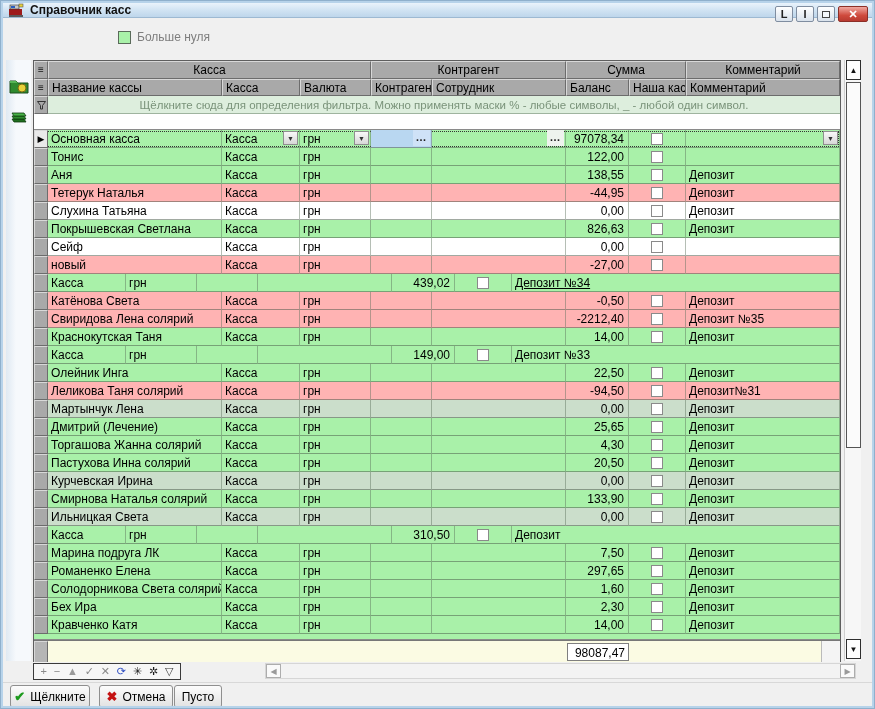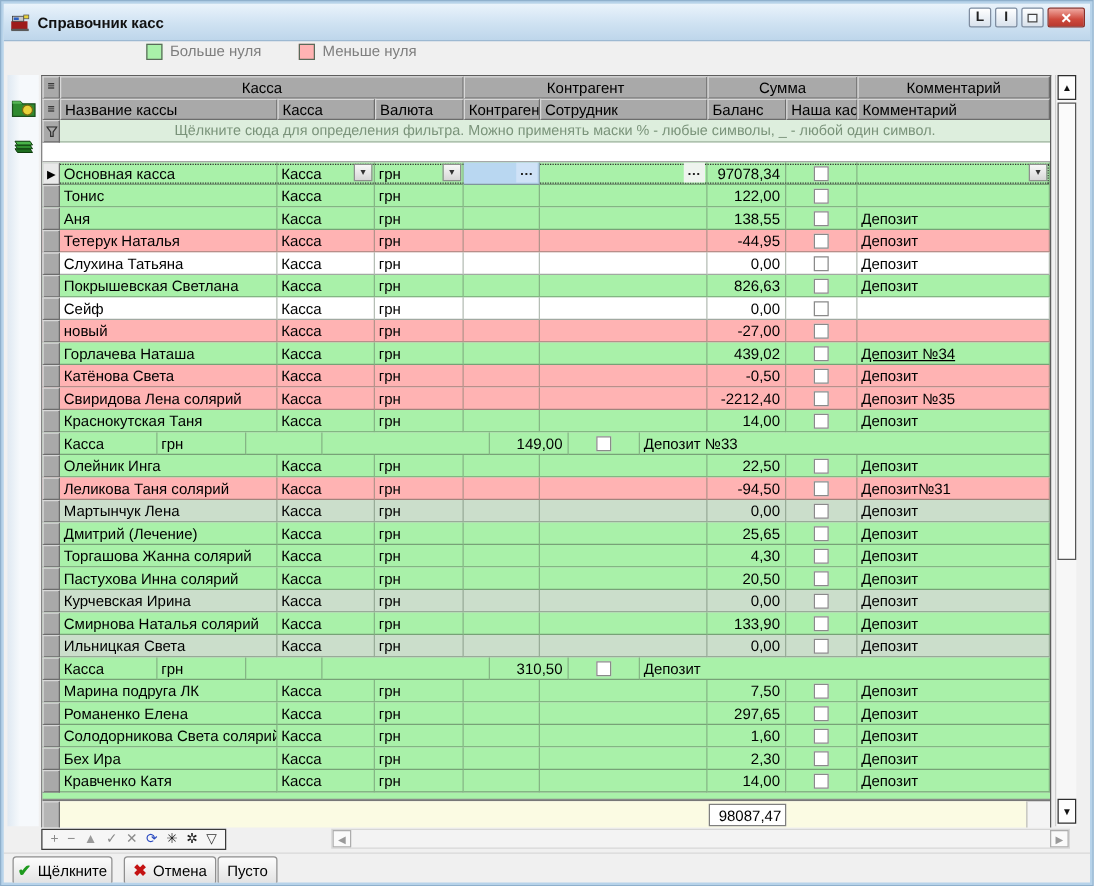--- a/index.html
+++ b/index.html
@@ -3,36 +3,36 @@
 <meta charset="utf-8">
 <style>
   * { margin:0; padding:0; box-sizing:border-box; }
   html,body { width:875px; height:709px; }
   body { font-family:"Liberation Sans", sans-serif; font-size:12px; color:#000; background:#e8e8e8; }
 
   .window { position:relative; width:875px; height:709px; background:#f0f0f0;
             border:3px solid #b7d3ea; outline:1px solid #8fb0cc; outline-offset:-1px; overflow:hidden; }
 
   
-  .titlebar { position:absolute; left:0; top:0; right:0; height:30px;
+  .titlebar { position:absolute; left:0; top:0; right:0; height:15px;
               background:linear-gradient(#eaf3fb, #cfe2f2 55%, #bed6eb);
               border-bottom:1px solid #9db9d2; display:flex; align-items:center; }
   .title-icon { width:16px; height:14px; margin:0 6px 0 5px; position:relative; }
   .title-text { font-weight:bold; font-size:12px; color:#111; }
   .tb-buttons { position:absolute; right:4px; top:3px; display:flex; align-items:center; gap:3px; }
   .tb-btn { height:16px; min-width:18px; border:1px solid #7f8da0; border-radius:2px;
             background:linear-gradient(#ffffff,#d9e2ec); font-size:11px; font-weight:bold;
             display:flex; align-items:center; justify-content:center; color:#222; }
   .tb-btn.maxi span { display:block; width:8px; height:7px; border:1px solid #444; background:#f4f8fc; }
   .tb-btn.close { min-width:30px; background:linear-gradient(#f0a8a0,#cf4a3d 60%,#b83a30);
                   border-color:#8c2f27; color:#fff; font-weight:bold; }
 
   
   .legend { position:absolute; left:0; top:27px; height:22px; display:flex; align-items:center;
-            padding-left:114px; gap:30px; color:#7e7e7e; }
+            padding-left:114px; gap:41px; color:#7e7e7e;flex-direction:column; }
   .legend-item { display:flex; align-items:center; gap:6px; }
   .swatch { width:13px; height:13px; border:1px solid #5a6a5a; }
 
   
   .left-toolbar { position:absolute; left:3px; top:57px; width:25px; height:601px;
                   background:linear-gradient(90deg,#dfe9f2,#f6f9fc 40%); display:flex;
                   flex-direction:column; align-items:center; padding-top:14px; gap:10px; }
   .tool-btn { width:22px; height:22px; display:flex; align-items:center; justify-content:center; }
 
   
@@ -316,21 +316,20 @@
           <div class="c w-kon"></div>
           <div class="c w-sot"></div>
           <div class="c w-bal bal">-27,00</div>
           <div class="c w-nas chk">
             <div class="checkbox"></div>
           </div>
           <div class="c w-cmt"><div style="display: inline;"></div></div>
         </div>
         <div class="grow st-green">
           <div class="c ind w-ind"></div>
-          <div class="c w-name">Горлачева Наташа</div>
           <div class="c w-kas"><div style="display: inline;">Касса</div></div>
           <div class="c w-val"><div style="display: inline;">грн</div></div>
           <div class="c w-kon"></div>
           <div class="c w-sot"></div>
           <div class="c w-bal bal">439,02</div>
           <div class="c w-nas chk">
             <div class="checkbox"></div>
           </div>
           <div class="c w-cmt"><div style="display: inline; text-decoration: underline;">Депозит №34</div></div>
         </div>

